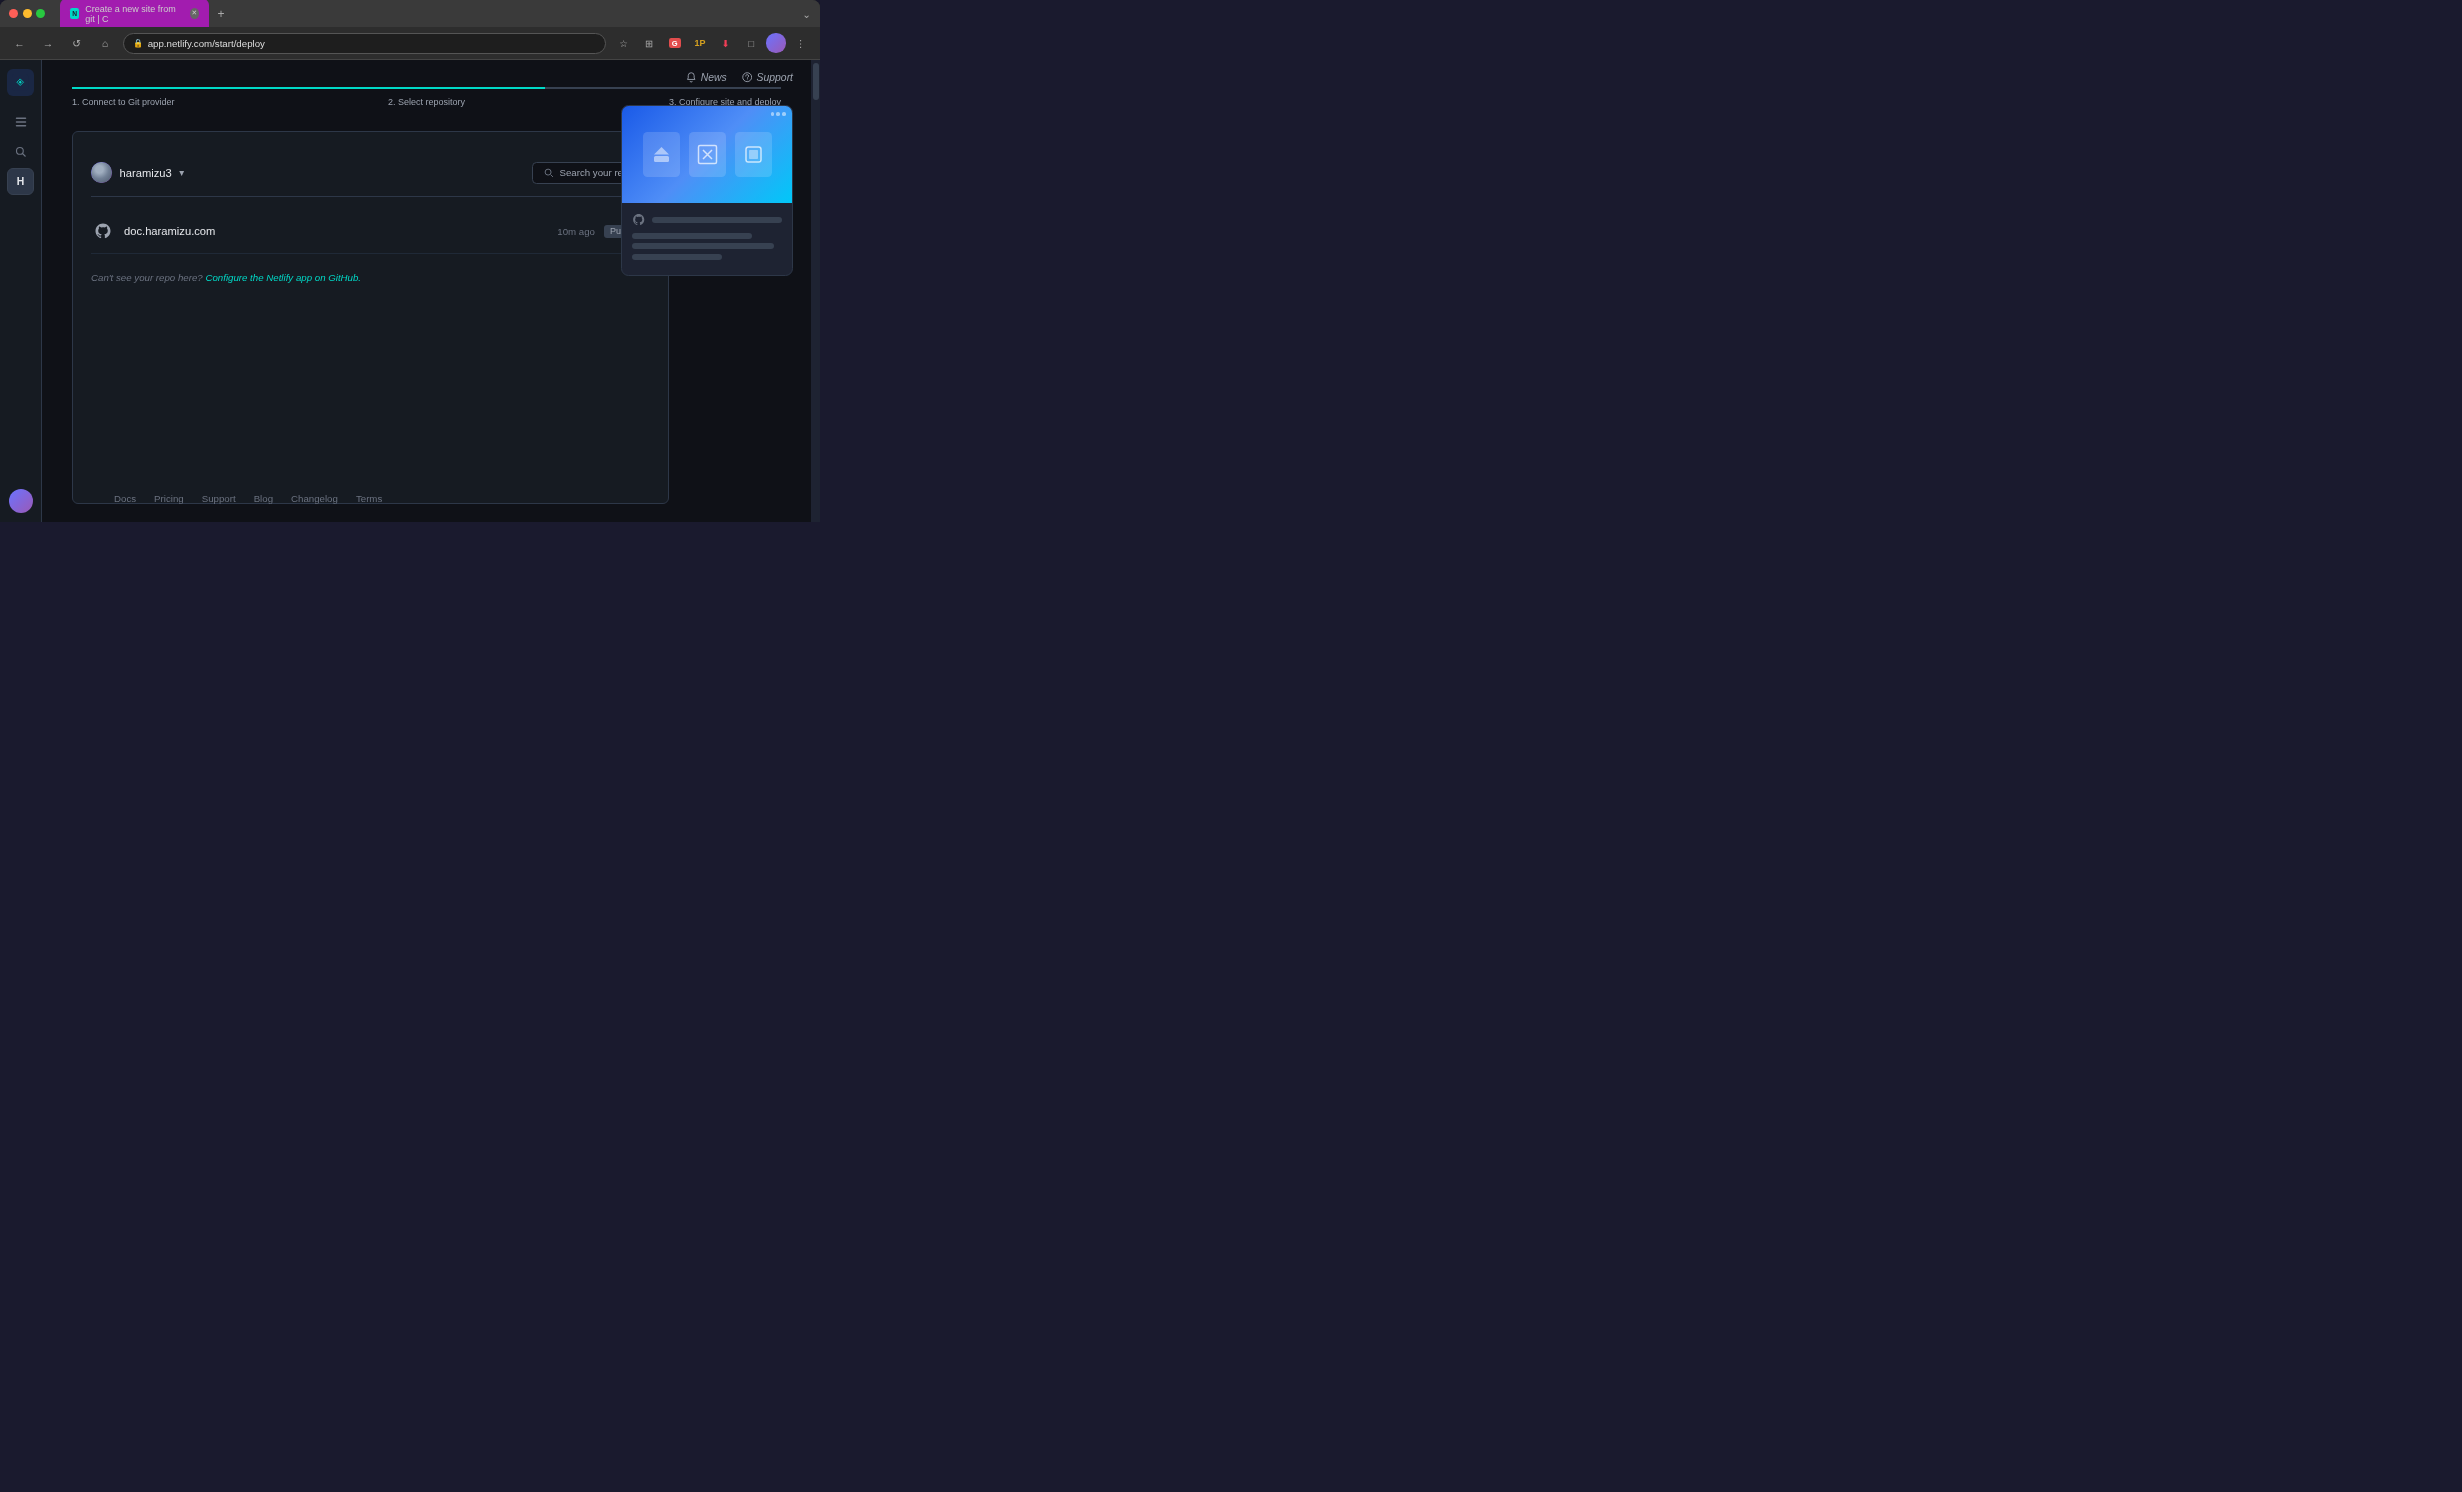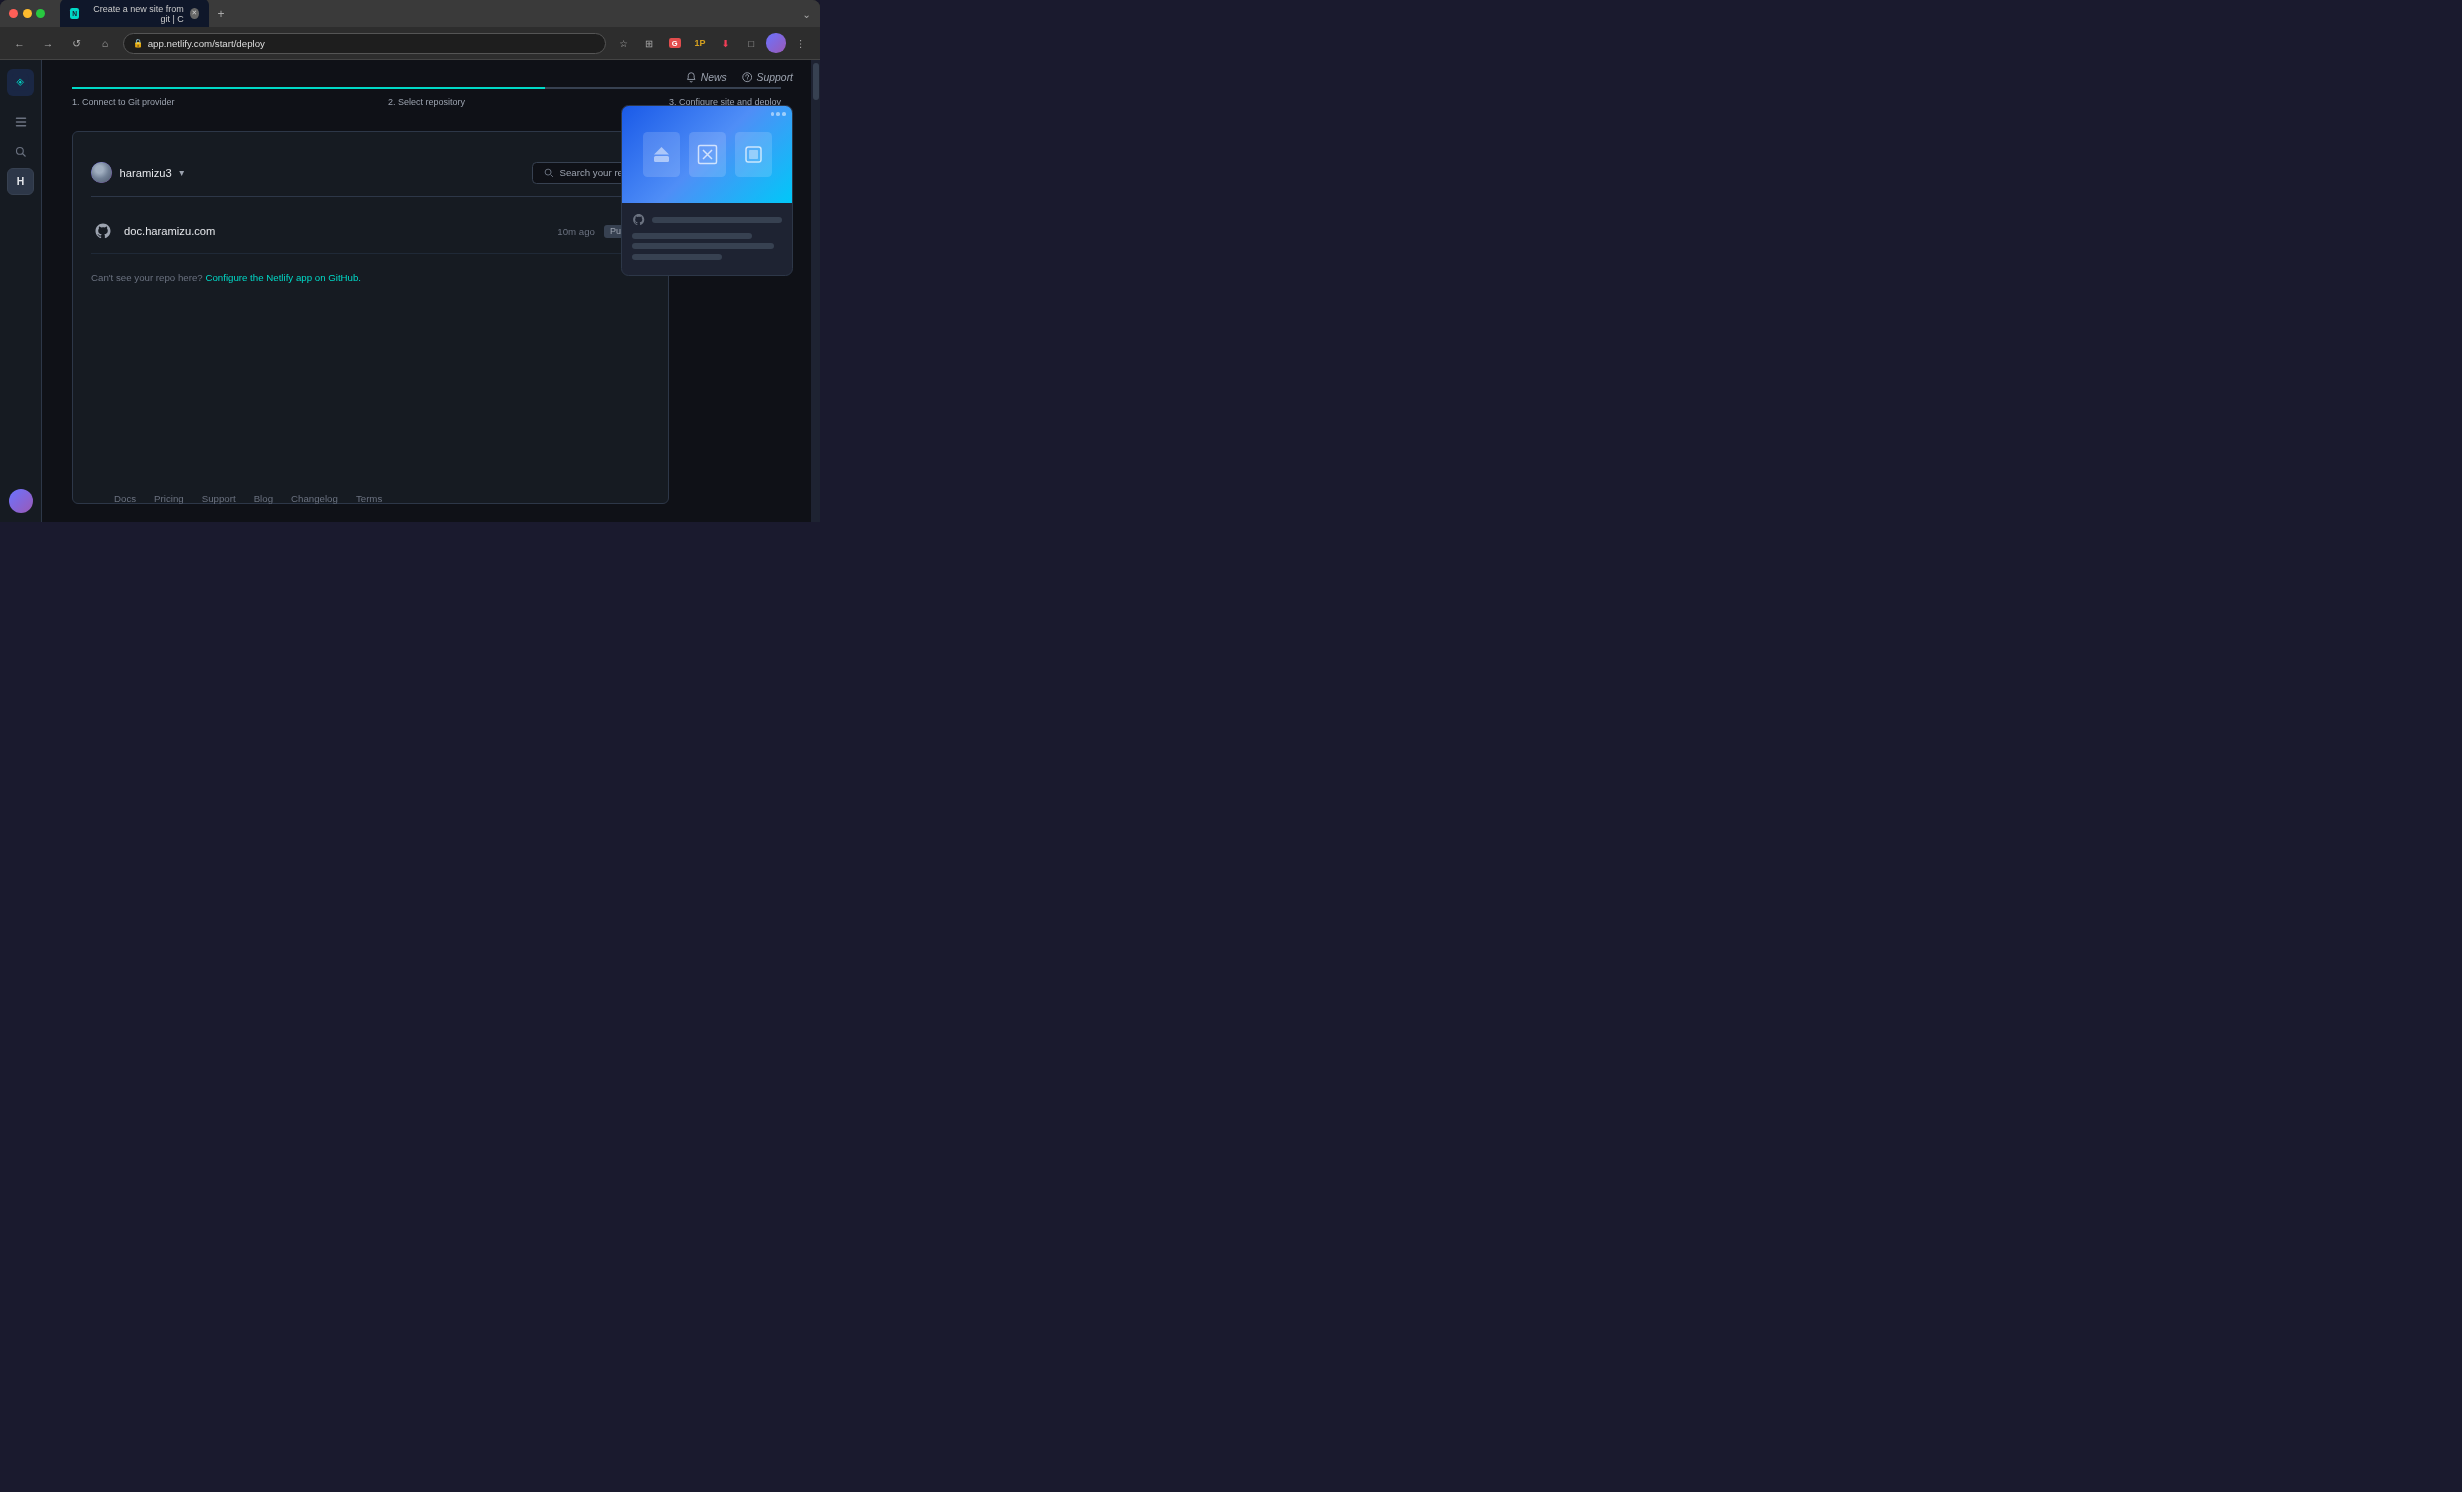--- a/index.html
+++ b/index.html
@@ -47,30 +47,29 @@
     .tl-green { background: #28c840; }
 
     .tab-bar {
       display: flex;
       align-items: center;
       margin-left: 9px;
       flex: 1;
     }
 
     .tab {
-      background: #0f172a;
+      background: #a21caf;
       border-radius: 6px 6px 0 0;
       padding: 4.5px 10.4px;
       display: flex;
       align-items: center;
       gap: 6px;
       font-size: 9px;
       color: #ccc;
       max-width: 149px;
-      text-align: right;
     }
 
     .tab-favicon {
       width: 10.4px;
       height: 10.4px;
       background: #00d9c7;
       border-radius: 2.2px;
       display: flex;
       align-items: center;
       justify-content: center;
@@ -474,20 +473,21 @@
       color: #6b7280;
       font-size: 10.4px;
       margin-left: 6px;
     }
 
     
     .missing-repo {
       margin-top: 18px;
       font-size: 9.7px;
       color: #6b7280;
+      font-style: italic;
     }
 
     .missing-repo a {
       color: #00d9c7;
       text-decoration: none;
     }
 
     
     .preview-panel {
       position: absolute;

